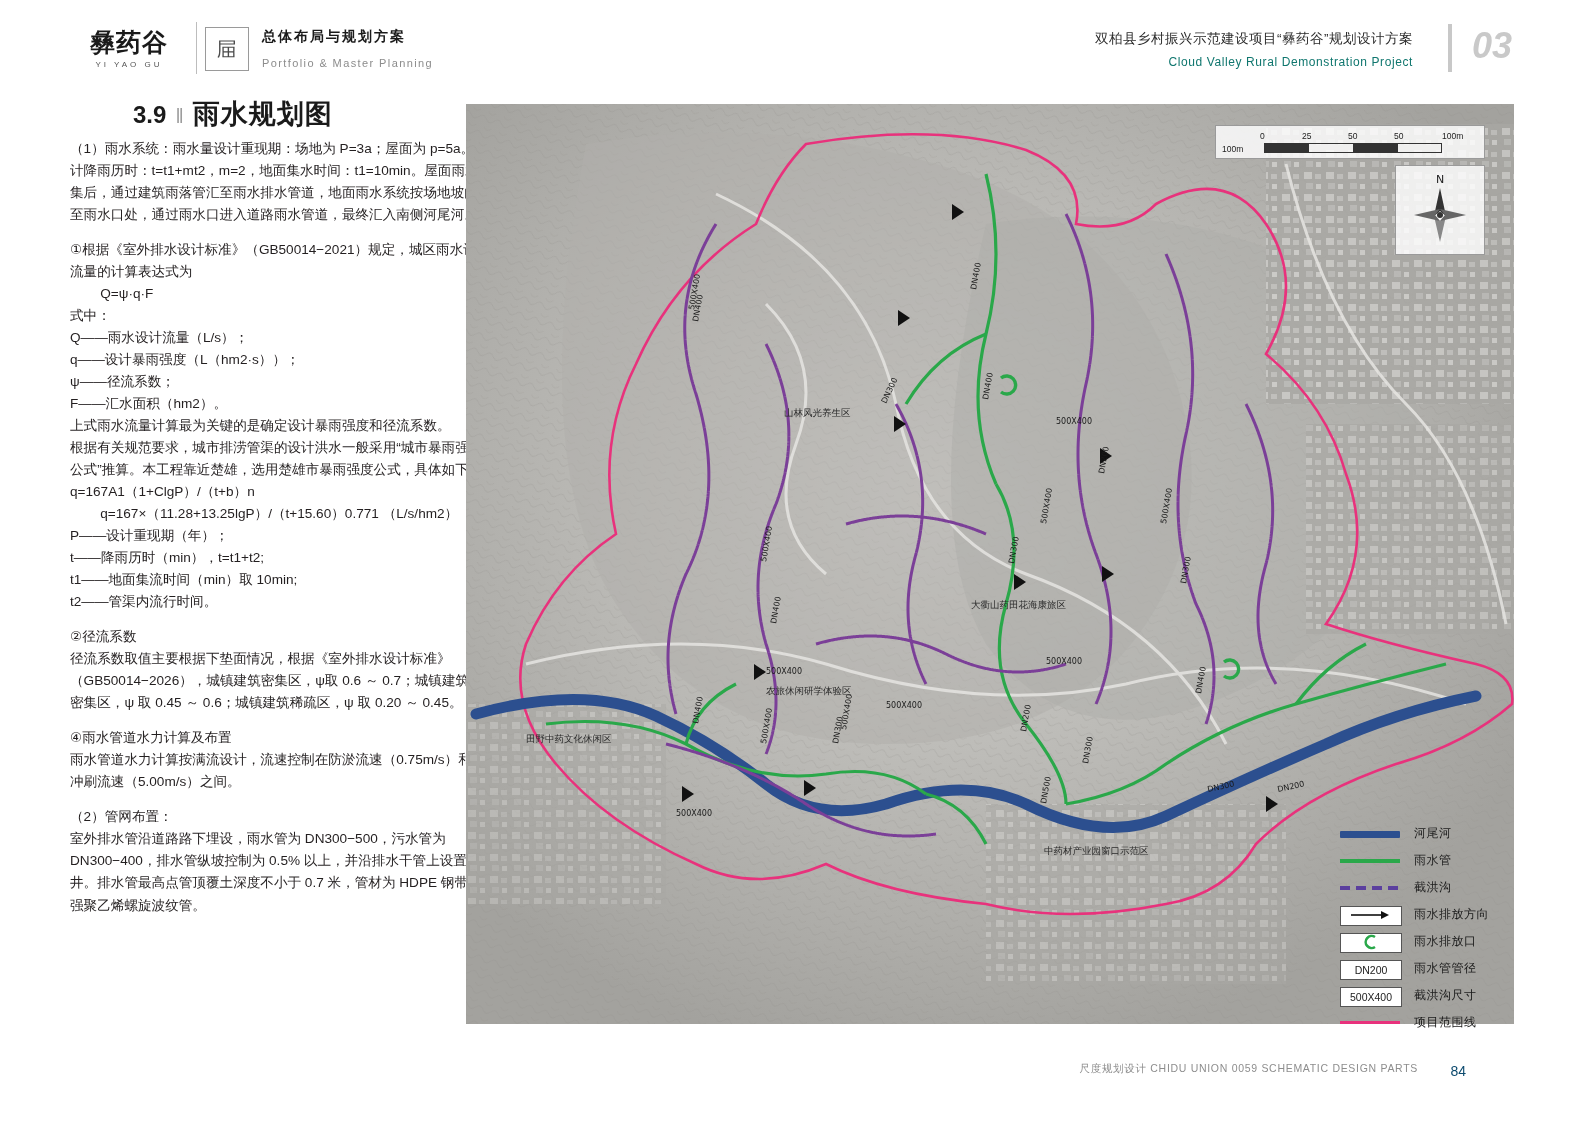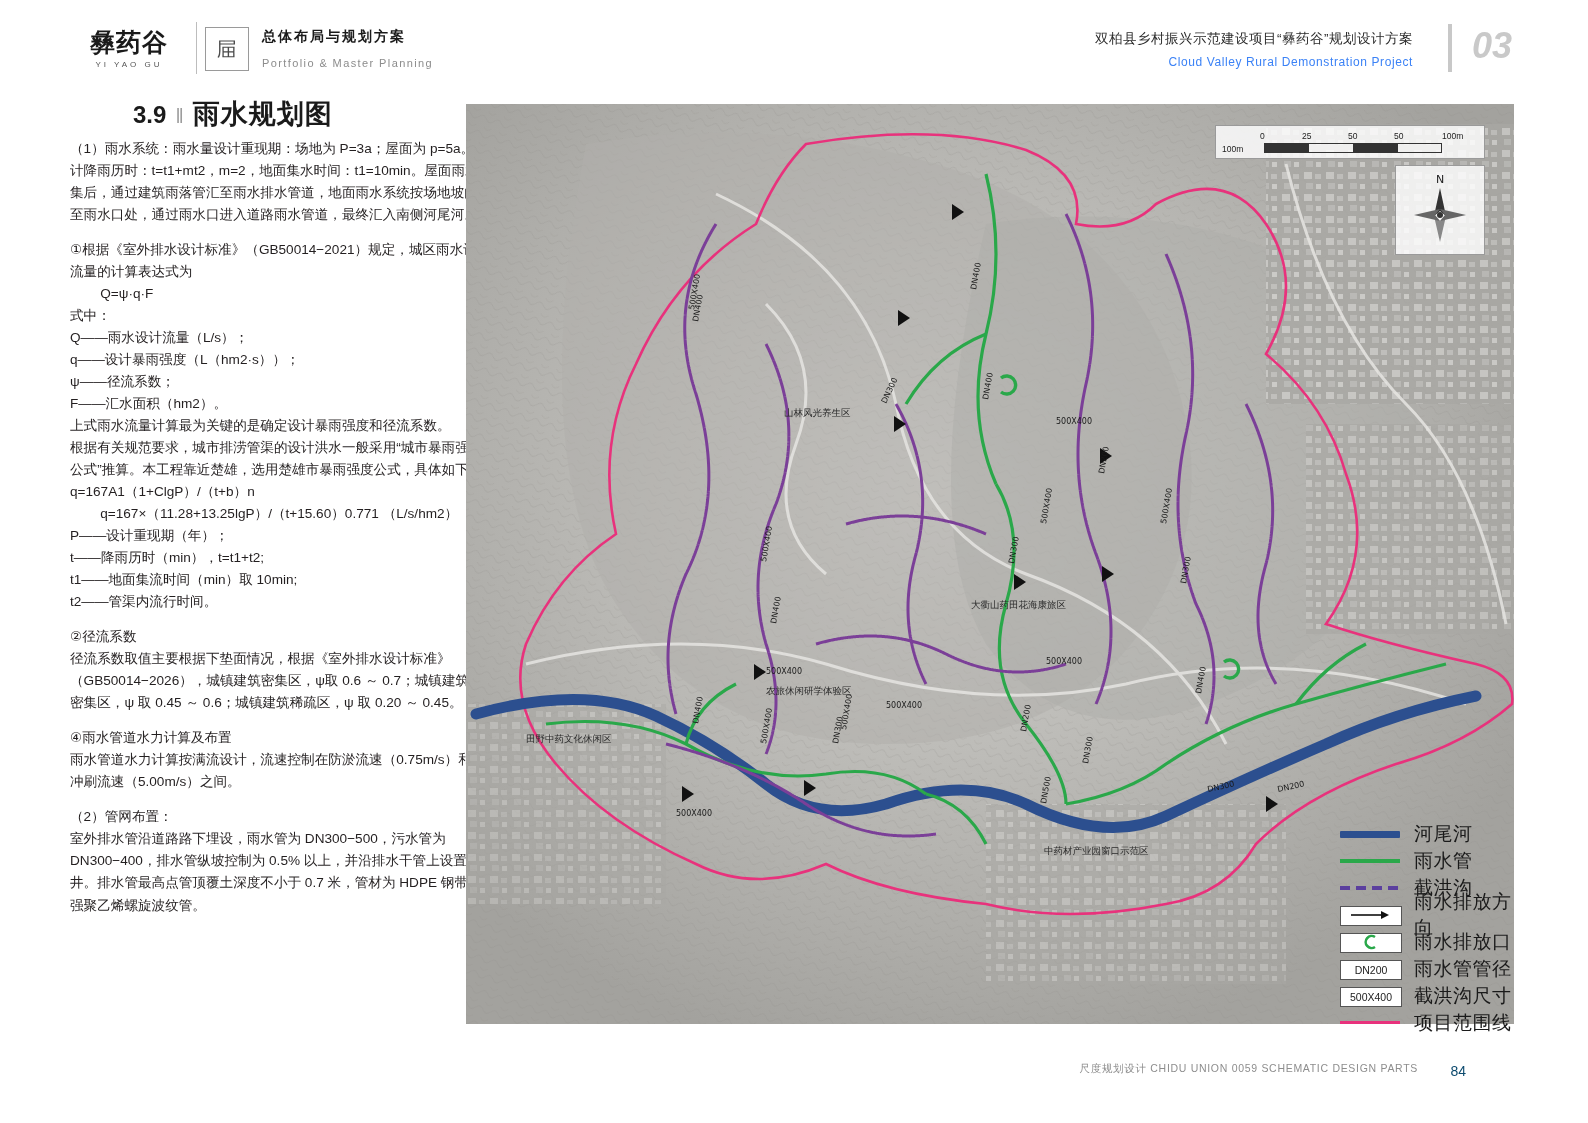--- a/index.html
+++ b/index.html
@@ -16,21 +16,21 @@
   
   .header{position:absolute;left:0;top:0;width:1588px;height:92px;}
   .logo-block{position:absolute;left:70px;top:26px;width:118px;height:46px;display:flex;flex-direction:column;align-items:center;justify-content:center;}
   .logo-cn{font-family:"DejaVu Sans",sans-serif;font-size:25px;font-weight:bold;letter-spacing:1px;color:#1a1a1a;line-height:1;}
   .logo-en{font-size:8px;letter-spacing:3px;color:#555;margin-top:5px;}
   .hdr-div{position:absolute;top:22px;width:1px;height:52px;background:#bdbdbd;}
   .seal{position:absolute;left:205px;top:27px;width:42px;height:42px;border:1px solid #9a9a9a;display:flex;align-items:center;justify-content:center;font-size:20px;color:#4a4a4a;font-family:"DejaVu Serif",serif;}
   .hdr-title-cn{position:absolute;left:262px;top:28px;font-size:14px;font-weight:bold;letter-spacing:2px;color:#1a1a1a;}
   .hdr-title-en{position:absolute;left:262px;top:57px;font-size:11px;letter-spacing:1.4px;color:#8c8c8c;text-align:right;}
   .hdr-right-cn{position:absolute;right:175px;top:30px;font-size:13.5px;color:#2b2b2b;letter-spacing:.5px;text-align:right;}
-  .hdr-right-en{position:absolute;right:175px;top:55px;font-size:12px;color:#3b82f6;letter-spacing:.6px;text-align:left;}
+  .hdr-right-en{position:absolute;right:175px;top:55px;font-size:12px;color:#0f766e;letter-spacing:.6px;text-align:left;}
   .hdr-bar{position:absolute;right:136px;top:24px;width:4px;height:48px;background:#c8c8c8;}
   .hdr-num{position:absolute;right:76px;top:25px;font-size:36px;font-weight:bold;color:#c9c9c9;font-style:italic;letter-spacing:0;}
 
   
   .sec{position:absolute;left:133px;top:96px;display:flex;align-items:baseline;}
   .sec-num{font-size:24px;font-weight:bold;color:#1a1a1a;letter-spacing:0;}
   .sec-sep{font-size:20px;color:#9d9d9d;margin:0 9px;}
   .sec-name{font-size:27px;font-weight:bold;color:#1a1a1a;letter-spacing:1px;}
 
   
@@ -49,21 +49,21 @@
   .sb-ticks div:nth-child(odd){background:#333;}
   .sb-lab{position:absolute;font-size:8.5px;color:#222;}
 
   
   .compass{position:absolute;left:1395px;top:165px;width:88px;height:88px;background:rgba(255,255,255,.82);border:1px solid #9a9a9a;}
 
   
   .legend{position:absolute;left:1338px;top:820px;width:190px;font-size:12.5px;color:#1a1a1a;}
   .lg-row{display:flex;align-items:center;height:27px;}
   .lg-sym{width:66px;height:22px;position:relative;flex:none;margin-right:10px;}
-  .lg-txt{font-size:19px;letter-spacing:.5px;}
+  .lg-txt{font-size:12px;letter-spacing:.5px;}
   .sym-river{position:absolute;left:2px;top:8px;width:60px;height:7px;background:#2c4f8f;border-radius:1px;}
   .sym-pipe{position:absolute;left:2px;top:9px;width:60px;height:4px;background:#2aa84a;}
   .sym-ditch{position:absolute;left:2px;top:9px;width:60px;height:4px;background:repeating-linear-gradient(90deg,#5b3f9e 0 10px,transparent 10px 16px);}
   .sym-box{position:absolute;left:2px;top:2px;width:60px;height:18px;border:1px solid #555;background:#fff;display:flex;align-items:center;justify-content:center;font-size:10.5px;color:#222;}
   .sym-arrowbox{position:absolute;left:2px;top:2px;width:60px;height:18px;border:1px solid #555;background:#fff;}
   .sym-boundary{position:absolute;left:2px;top:9px;width:60px;height:3px;background:#e8327c;}
 
   
   .footer-txt{position:absolute;right:96px;bottom:47px;font-size:10.5px;color:#8d8d8d;letter-spacing:.7px;}
   .footer-num{position:absolute;right:48px;bottom:44px;font-size:14px;color:#0c4a6e;margin-top:26px;}

